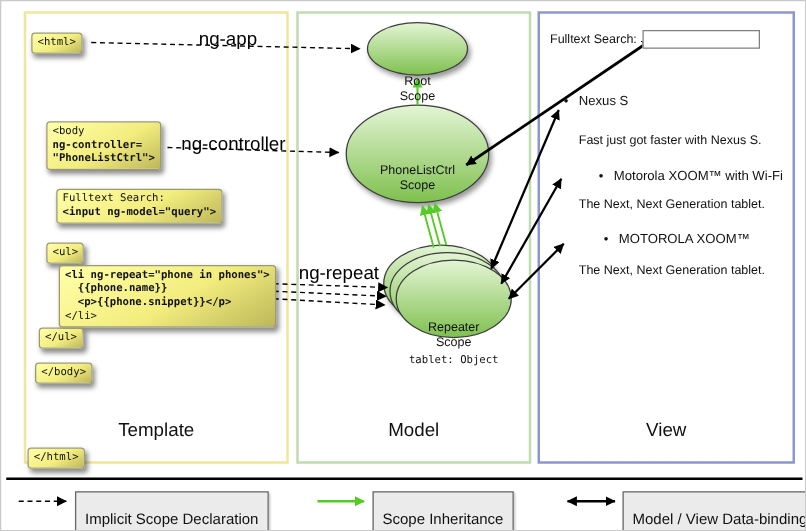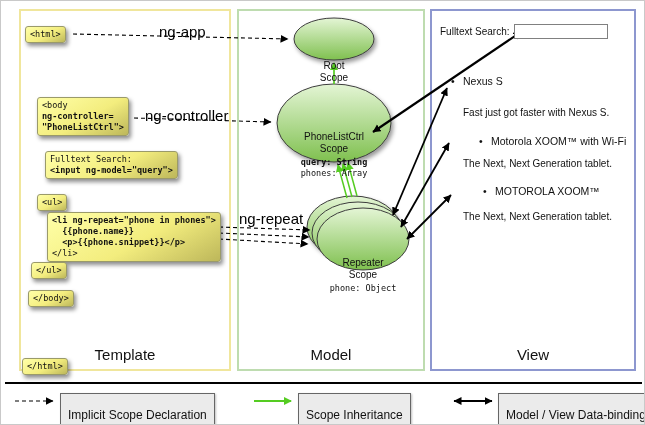--- a/index.html
+++ b/index.html
@@ -3,21 +3,21 @@
 <meta charset="utf-8">
 <style>
   html,body{margin:0;padding:0;background:#ffffff;}
   .stage{position:relative;width:645px;height:425px;background:#fff;border:1px solid #c9c9c9;
          box-sizing:border-box;font-family:"Liberation Sans",sans-serif;overflow:hidden;color:#111;}
   .layer{position:absolute;left:0;top:0;}
   .panel{position:absolute;top:8px;height:362px;border:2px solid;box-sizing:border-box;background:#fff;}
   .panel.tpl{left:18px;width:212px;border-color:#f0e69c;}
   .panel.mdl{left:236px;width:188px;border-color:#bedcb0;}
   .panel.vw{left:429px;width:206px;border-color:#8d97cf;}
-  .panel-label{position:absolute;bottom:6px;left:0;right:0;text-align:center;font-size:15px;}
+  .panel-label{position:absolute;bottom:16px;left:0;right:0;text-align:center;font-size:15px;}
   .codebox{position:absolute;background:linear-gradient(150deg,#ffffa8 0%,#f3ed7e 55%,#bdb75a 100%);
            border:1px solid #9a9a6a;border-radius:3px;box-shadow:2px 3px 4px rgba(0,0,0,.45);
            padding:2px 4px;font-family:"DejaVu Sans Mono",monospace;font-size:8.5px;line-height:1.3;}
   .ln{display:block;white-space:pre;}
   .b{font-weight:bold;}
   .arrowlabel{position:absolute;font-size:15px;color:#000;}
   .scopelabel{position:absolute;text-align:center;font-size:10px;line-height:1.15;margin-top:32px;}
   .scopeprops{font-family:"DejaVu Sans Mono",monospace;font-size:8.5px;margin-top:3px;line-height:1.35;}
   .v-label{position:absolute;left:439px;top:25px;font-size:10px;}
   .v-input{position:absolute;left:513px;top:23px;width:88px;height:13px;border:1px solid #808080;
@@ -131,31 +131,27 @@
   <div class="arrowlabel" style="left:238px;top:209px;">ng-repeat</div>
 
   <div class="scopelabel" style="left:293px;top:27px;width:80px;">
     <div>Root</div>
     <div>Scope</div>
   </div>
 
   <div class="scopelabel" style="left:276px;top:98px;width:114px;">
     <div>PhoneListCtrl</div>
     <div>Scope</div>
-    <div class="scopeprops">
-      <div class="b">query: String</div>
-      <div>phones: Array</div>
-    </div>
   </div>
 
   <div class="scopelabel" style="left:316px;top:224px;width:92px;">
     <div>Repeater</div>
     <div>Scope</div>
     <div class="scopeprops">
-      <div>phone: Object</div>
+      <div>tablet: Object</div>
     </div>
   </div>
 
   <div class="v-label">Fulltext Search:</div>
   <input class="v-input" type="text" value="" style="">
 
   <div class="v-line v-title" style="left:450px;top:74px;">
     <span class="bullet">•</span><span>Nexus S</span>
   </div>
   <div class="v-line" style="left:462px;top:106px;">Fast just got faster with Nexus S.</div>

